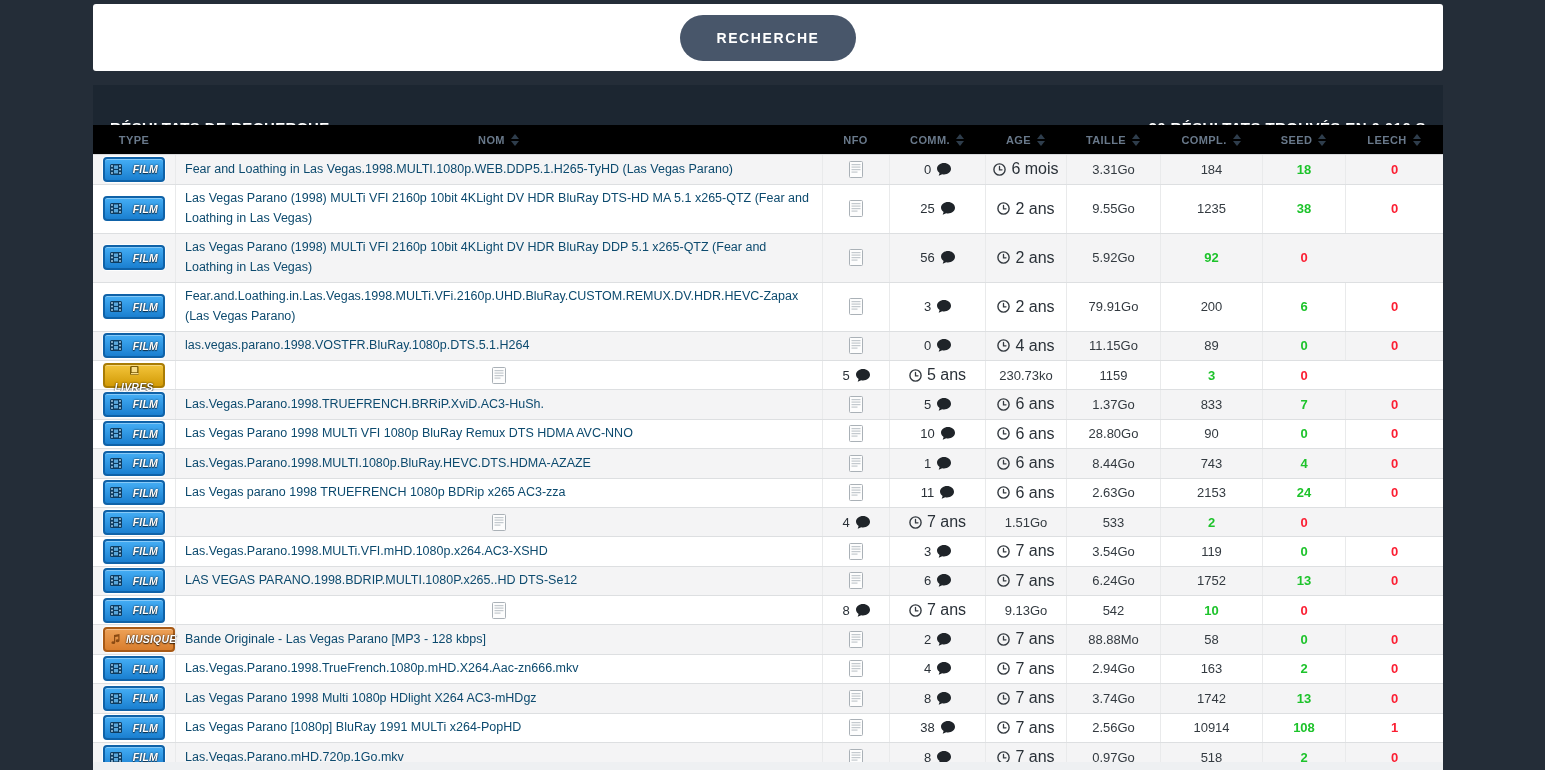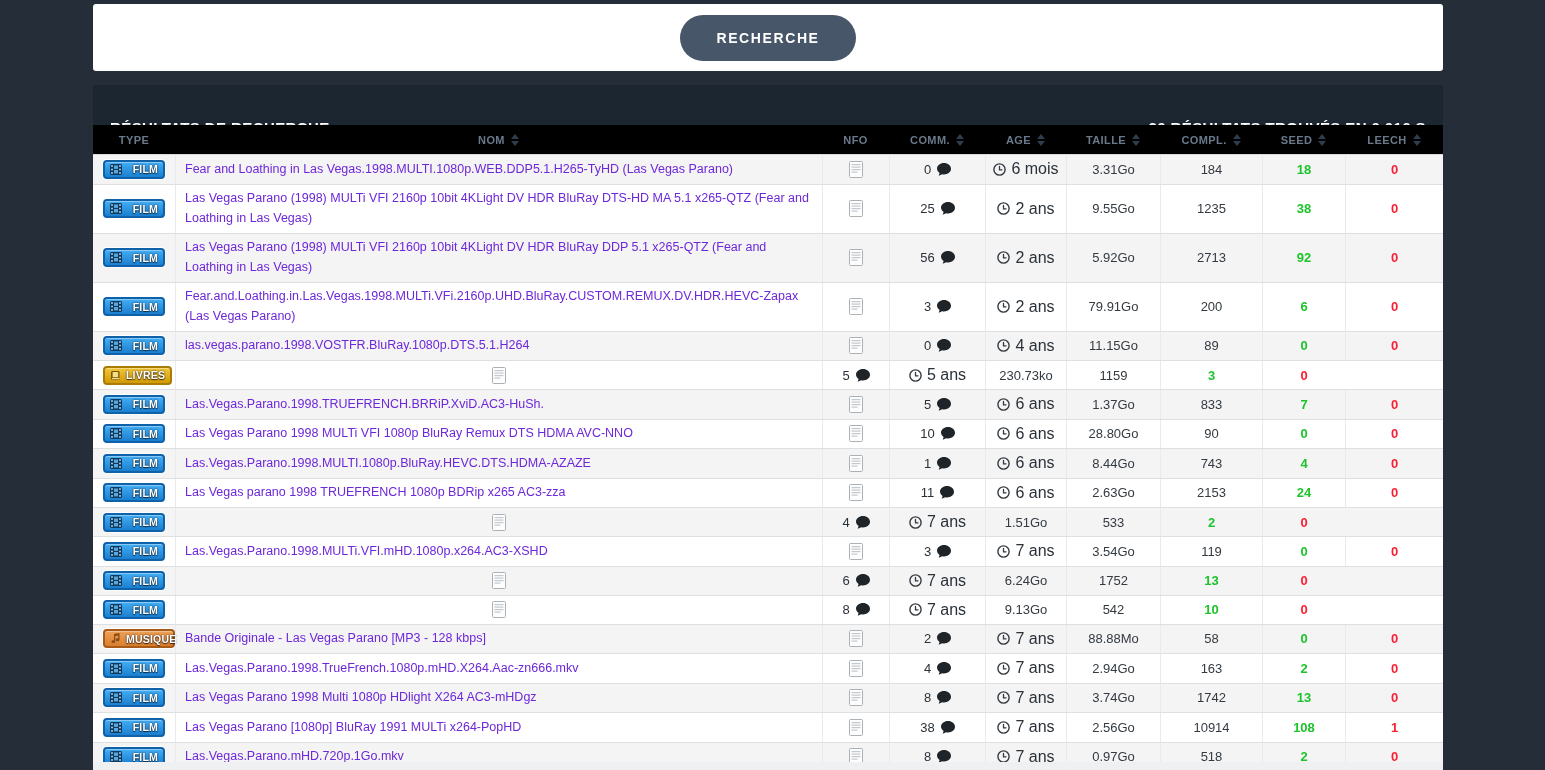--- a/index.html
+++ b/index.html
@@ -69,39 +69,40 @@
   }
   .row:nth-child(odd) { background:#f4f4f5; }
   .cell {
     display:flex; align-items:center; justify-content:center;
     font-size:13px; color:#333a40;
     border-left:1px solid #e9eaeb; min-height:28px;
   }
   .cell.type { border-left:none; justify-content:flex-start; padding-left:10px; }
   .cell.nom { justify-content:flex-start; padding:4.5px 9px; }
   .name-link {
-    color:#6d28d9; text-decoration:none;
+    color:#0c4a6e; text-decoration:none;
     font-size:12.5px; line-height:19.5px; overflow-wrap:break-word; max-width:100%;
   }
 
   
   .badge {
     display:inline-flex; align-items:center; justify-content:space-between;
-    height:19px; min-width:62px; padding:0 5px; gap:5px;
+    height:25px; min-width:62px; padding:0 5px; gap:5px;
     border-radius:4px; border:2px solid;
     box-shadow:0 0 0 1px rgba(255,255,255,.85), inset 0 1px 0 rgba(255,255,255,.35);
     cursor:pointer;
+    font-style:italic;
   }
   .badge-label {
     font-size:10.5px; font-weight:bold; color:#fff; letter-spacing:.2px;
     text-shadow:0 0 2px rgba(0,0,0,.85), 0 1px 1px rgba(0,0,0,.6);
     white-space:nowrap;
   }
   .badge.film    { background:linear-gradient(#45aef5,#1a7fd0); border-color:#0f62a8; }
-  .badge.livres  { background:linear-gradient(#f3c53b,#d29a06); border-color:#a97c04; }
+  .badge.livres  { background:linear-gradient(#f3c53b,#d29a06); border-color:#a97c04;flex-direction:column; }
   .badge.musique { background:linear-gradient(#eda157,#d97e2e); border-color:#a85a16; }
   .badge-icon { display:inline-flex; align-items:center; }
 
   
   .nfo-icon { display:inline-flex; cursor:pointer; }
 
   
   .comm-group { display:inline-flex; align-items:center; gap:6px; }
   .comm-count { font-size:13px; color:#2a3138; }
 
@@ -339,21 +340,20 @@
         <span style="display:inline-flex;">
           <svg width="13" height="13" viewBox="0 0 13 13">
             <circle cx="6.5" cy="6.5" r="5.6" fill="none" stroke="#343a40" stroke-width="1.4"></circle>
             <path d="M6.5 3.4 V6.8 H9" fill="none" stroke="#343a40" stroke-width="1.3" stroke-linecap="round"></path>
           </svg>
         </span>
         <span class="age-text">2 ans</span>
       </span>
     </div>
     <div class="cell taille">5.92Go</div>
-    <div class="cell compl">2713</div>
     <div class="cell seed seed-val">92</div>
     <div class="cell leech leech-val">0</div>
   </div>
       <div class="row">
     <div class="cell type">
       <span class="badge film">
         <span class="badge-icon">
           <svg width="12" height="11" viewBox="0 0 12 11">
             <rect x="0" y="0" width="12" height="11" rx="1.5" fill="#0e3c60"></rect>
             <rect x="1.2" y="1.2" width="1.6" height="1.6" fill="#bfe3fa"></rect>
@@ -892,20 +892,23 @@
                 <rect x="9.2" y="4.7" width="1.6" height="1.6" fill="#bfe3fa"></rect>
                 <rect x="9.2" y="8.2" width="1.6" height="1.6" fill="#bfe3fa"></rect>
             <rect x="4" y="1.5" width="4" height="3.4" fill="#5aa8dd"></rect>
                 <rect x="4" y="6" width="4" height="3.4" fill="#5aa8dd"></rect>
           </svg>
 
         </span>
         <span class="badge-label">FILM</span>
       </span>
     </div>
+    <div class="cell nom">
+      <a class="name-link" href="#">LAS VEGAS PARANO.1998.BDRIP.MULTI.1080P.x265..HD DTS-Se12</a>
+    </div>
     <div class="cell nfo">
       <span class="nfo-icon">
         <svg width="14" height="17" viewBox="0 0 14 17">
           <rect x="0.5" y="0.5" width="13" height="16" rx="1" fill="#fdfdfd" stroke="#aab1b7"></rect>
           <rect x="2.5" y="3" width="9" height="1.2" fill="#c3c9ce"></rect>
           <rect x="2.5" y="5.5" width="9" height="1.2" fill="#c3c9ce"></rect>
           <rect x="2.5" y="8" width="9" height="1.2" fill="#c3c9ce"></rect>
           <rect x="2.5" y="10.5" width="6" height="1.2" fill="#c3c9ce"></rect>
         </svg>
       </span>

